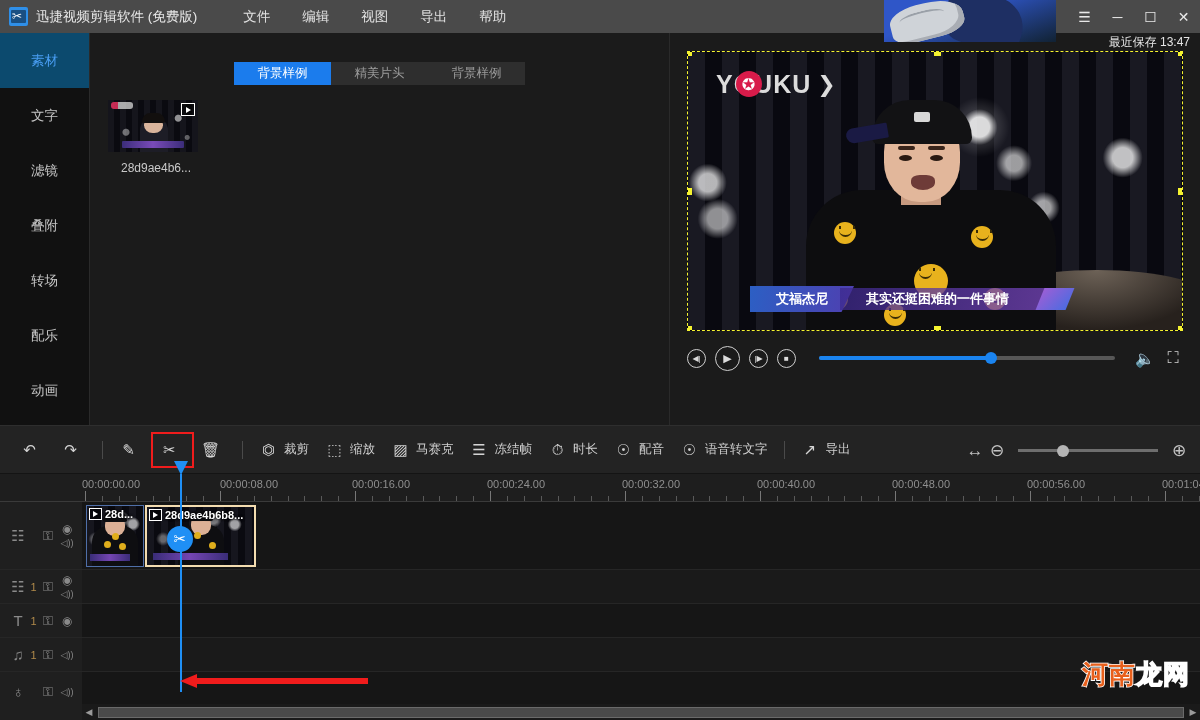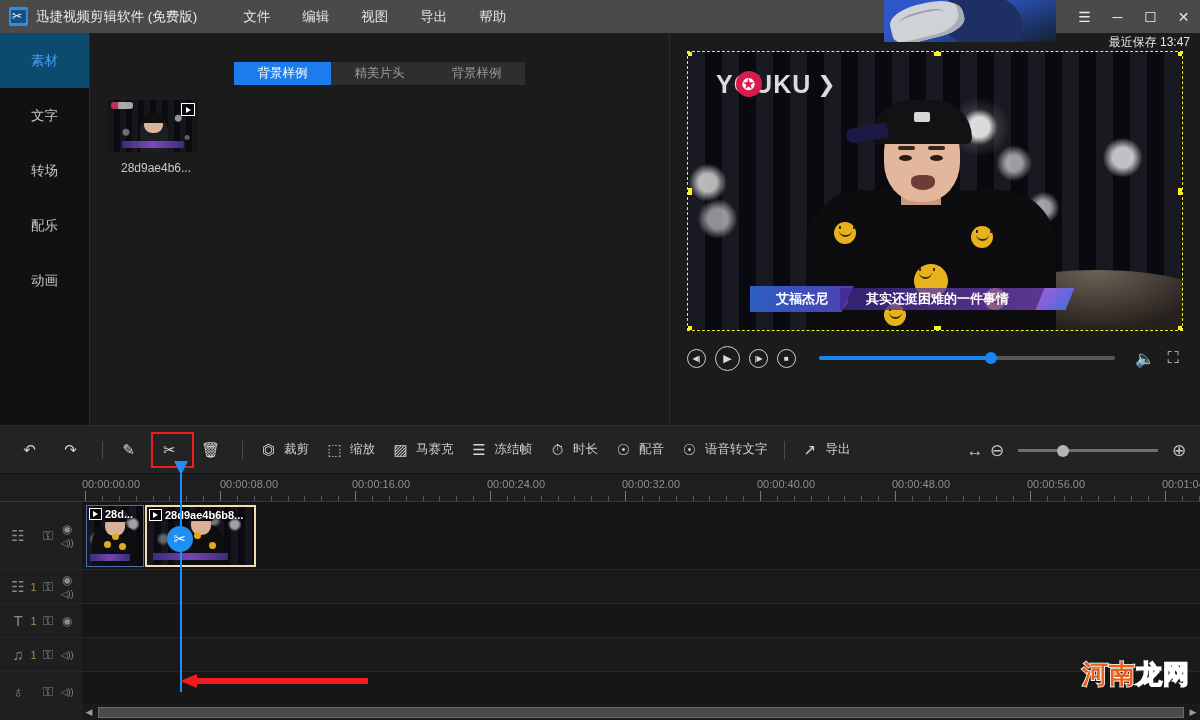--- a/index.html
+++ b/index.html
@@ -445,20 +445,22 @@
   <div class="overlay-img">
     <div class="dark"></div>
     <div class="hand"></div>
   </div>
 
   <div class="save-status">最近保存 13:47</div>
 
   <div class="leftnav">
     <div class="nav-item active">素材</div>
     <div class="nav-item">文字</div>
+    <div class="nav-item">滤镜</div>
+    <div class="nav-item">叠附</div>
     <div class="nav-item">转场</div>
     <div class="nav-item">配乐</div>
     <div class="nav-item">动画</div>
   </div>
 
   <div class="media-panel">
     <div class="tabs">
       <div class="tab active">背景样例</div>
       <div class="tab">精美片头</div>
       <div class="tab">背景样例</div>

